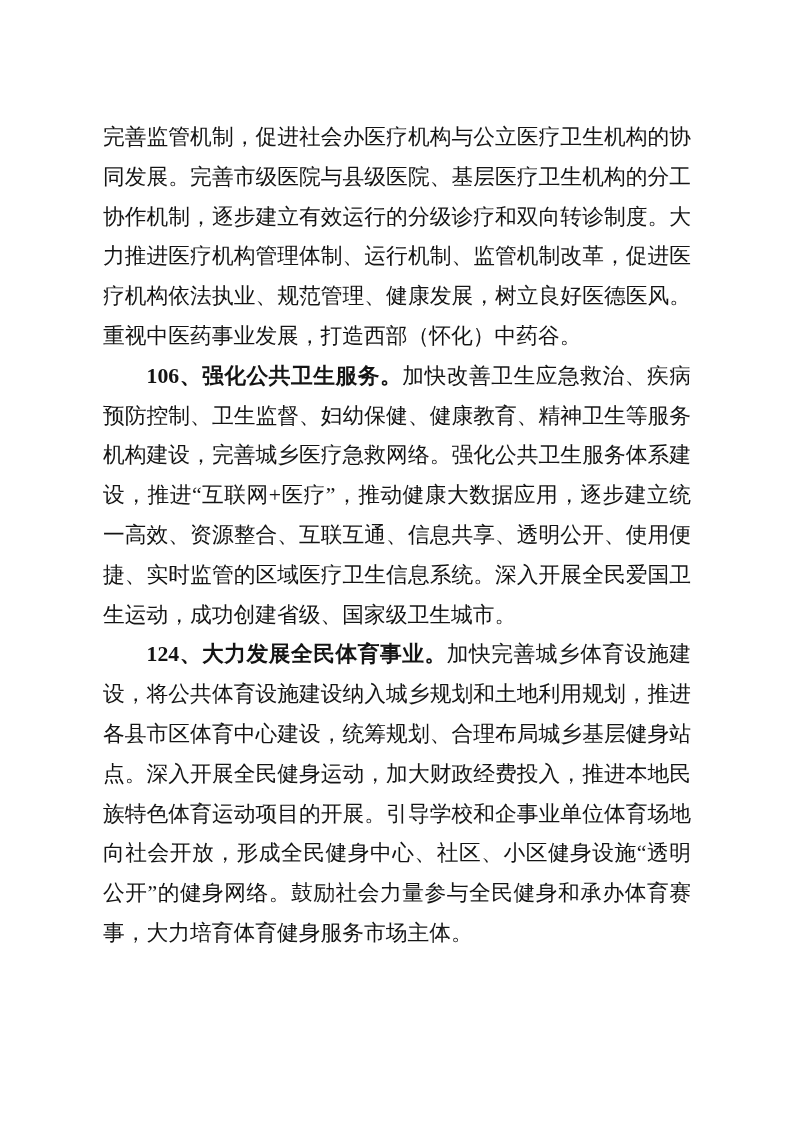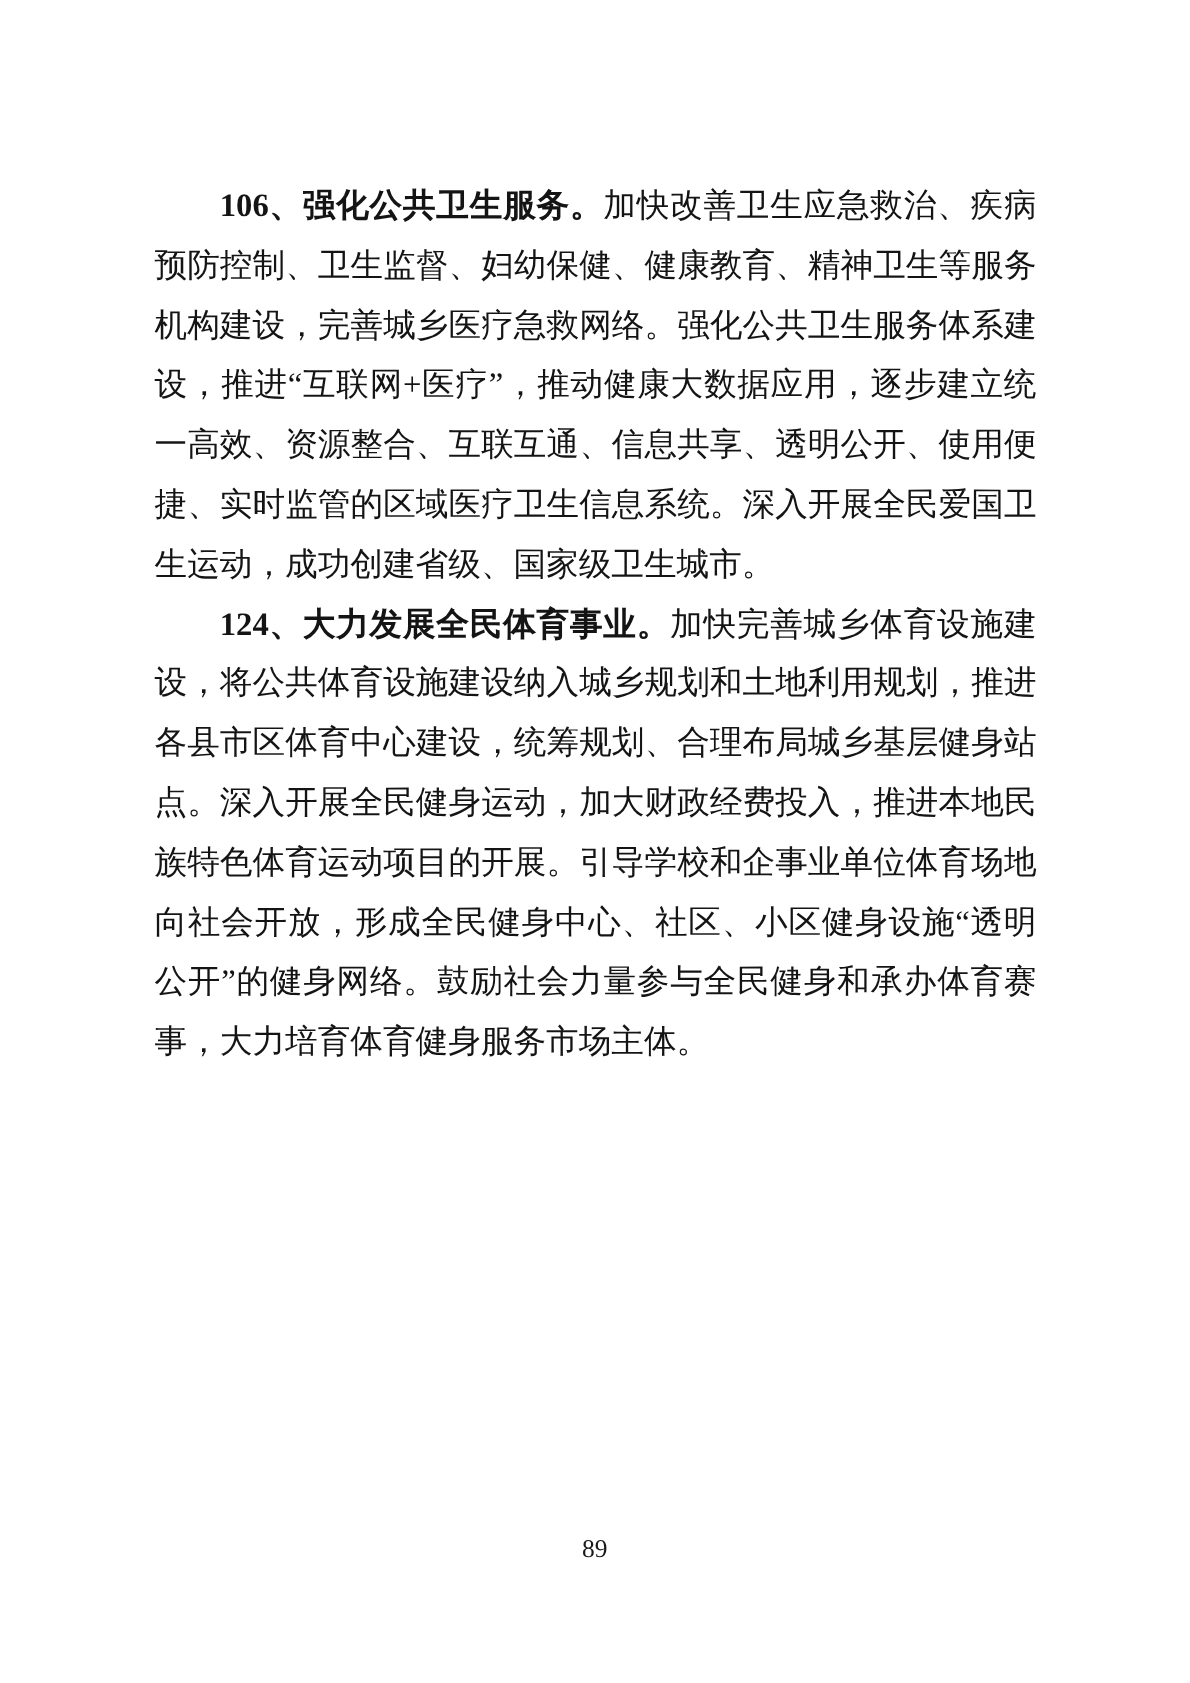--- a/index.html
+++ b/index.html
@@ -47,22 +47,22 @@
     color: #1a1a1a;
   }
 </style>
 </head>
 <body>
 
 <div class="page">
 
   <div class="content">
 
+    <p><span>完善监管机制，促进社会办医疗机构与公立医疗卫生机构的协同发展。完善市级医院与县级医院、基层医疗卫生机构的分工协作机制，逐步建立有效运行的分级诊疗和双向转诊制度。大力推进医疗机构管理体制、运行机制、监管机制改革，促进医疗机构依法执业、规范管理、健康发展，树立良好医德医风。重视中医药事业发展，打造西部（怀化）中药谷。</span></p>
 
     <p class="para-indent"><span class="para-lead">106、强化公共卫生服务。</span><span>加快改善卫生应急救治、疾病预防控制、卫生监督、妇幼保健、健康教育、精神卫生等服务机构建设，完善城乡医疗急救网络。强化公共卫生服务体系建设，推进“互联网+医疗”，推动健康大数据应用，逐步建立统一高效、资源整合、互联互通、信息共享、透明公开、使用便捷、实时监管的区域医疗卫生信息系统。深入开展全民爱国卫生运动，成功创建省级、国家级卫生城市。</span></p>
 
     <p class="para-indent"><span class="para-lead">124、大力发展全民体育事业。</span><span>加快完善城乡体育设施建设，将公共体育设施建设纳入城乡规划和土地利用规划，推进各县市区体育中心建设，统筹规划、合理布局城乡基层健身站点。深入开展全民健身运动，加大财政经费投入，推进本地民族特色体育运动项目的开展。引导学校和企事业单位体育场地向社会开放，形成全民健身中心、社区、小区健身设施“透明公开”的健身网络。鼓励社会力量参与全民健身和承办体育赛事，大力培育体育健身服务市场主体。</span></p>
 
   </div>
 
-  <div class="page-footer">89</div>
 
 </div>
 
 </body></html>

